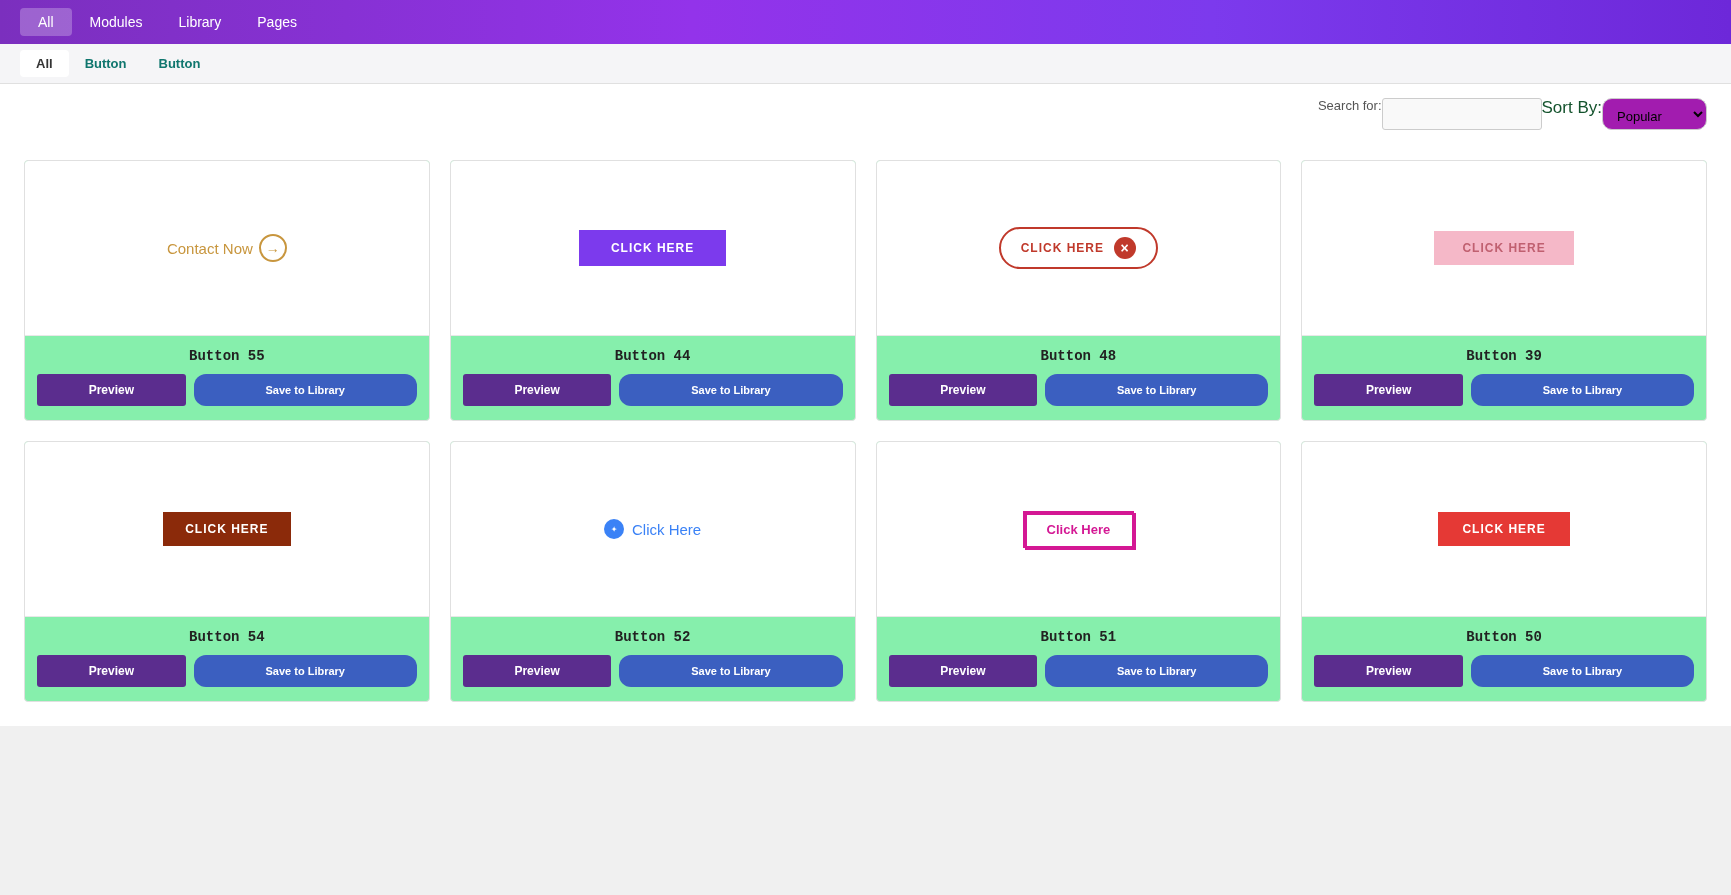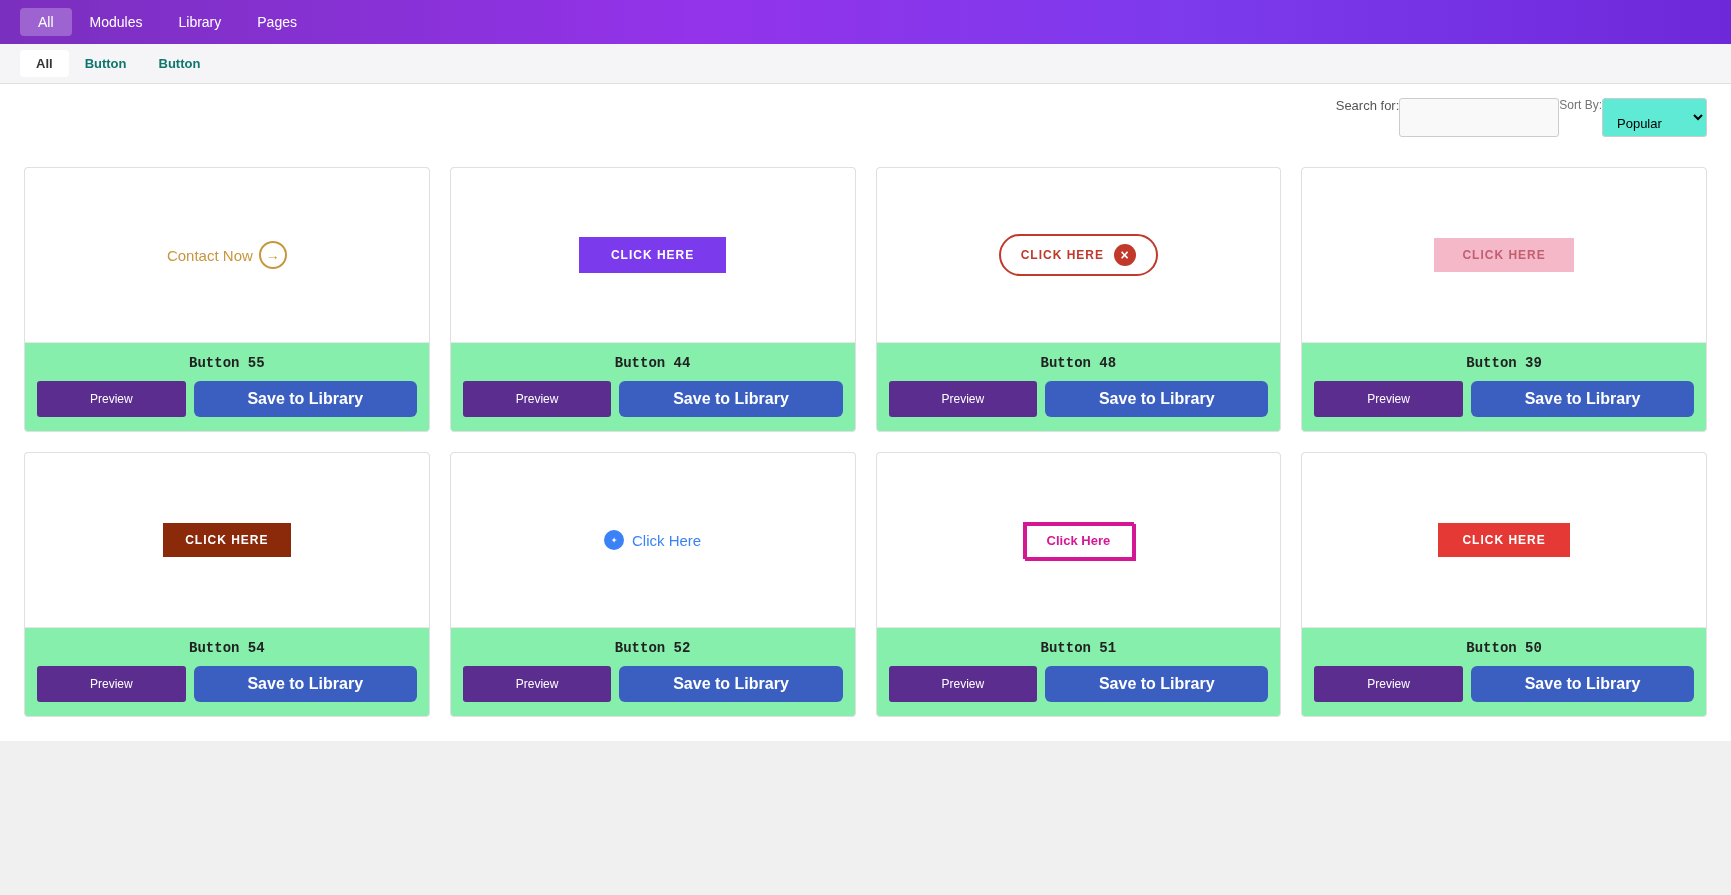--- a/index.html
+++ b/index.html
@@ -61,29 +61,29 @@
     }
     .search-input {
       border: 1px solid #ccc;
       border-radius: 3px;
       padding: 4px 10px;
       font-size: 13px;
       width: 160px;
       background: #f9f9f9;
     }
     .sort-label {
-      font-size: 12px;
-      color: #737373;
+      font-size: 17px;
+      color: #14532d;
     }
     .sort-select {
       border: 1px solid #ccc;
-      border-radius: 3px;
-      padding: 16px 28px 4px 10px;
+      border-radius: 10px;
+      padding: 9px 28px 4px 10px;
       font-size: 13px;
-      background: #5eead4;
+      background: #a21caf;
       appearance: auto;
     }
 
     
     .grid-container {
       background: #fff;
       padding: 16px 24px 24px;
     }
     .grid {
       display: grid;
@@ -123,31 +123,31 @@
       gap: 8px;
     }
     .btn-preview {
       flex: 1;
       background: #5b2d8e;
       color: #fff;
       border: none;
       border-radius: 3px;
       padding: 9px 0;
       font-size: 12px;
-      font-weight: normal;
+      font-weight: bold;
       cursor: pointer;
     }
     .btn-save {
       flex: 1.5;
       background: #3b5fc0;
       color: #fff;
       border: none;
-      border-radius: 6px;
+      border-radius: 12px;
       padding: 9px 0;
-      font-size: 16px;
+      font-size: 11px;
       font-weight: bold;
       cursor: pointer;
     }
 
     
     .btn-contact-now {
       color: #c8963e;
       font-size: 15px;
       display: flex;
       align-items: center;

